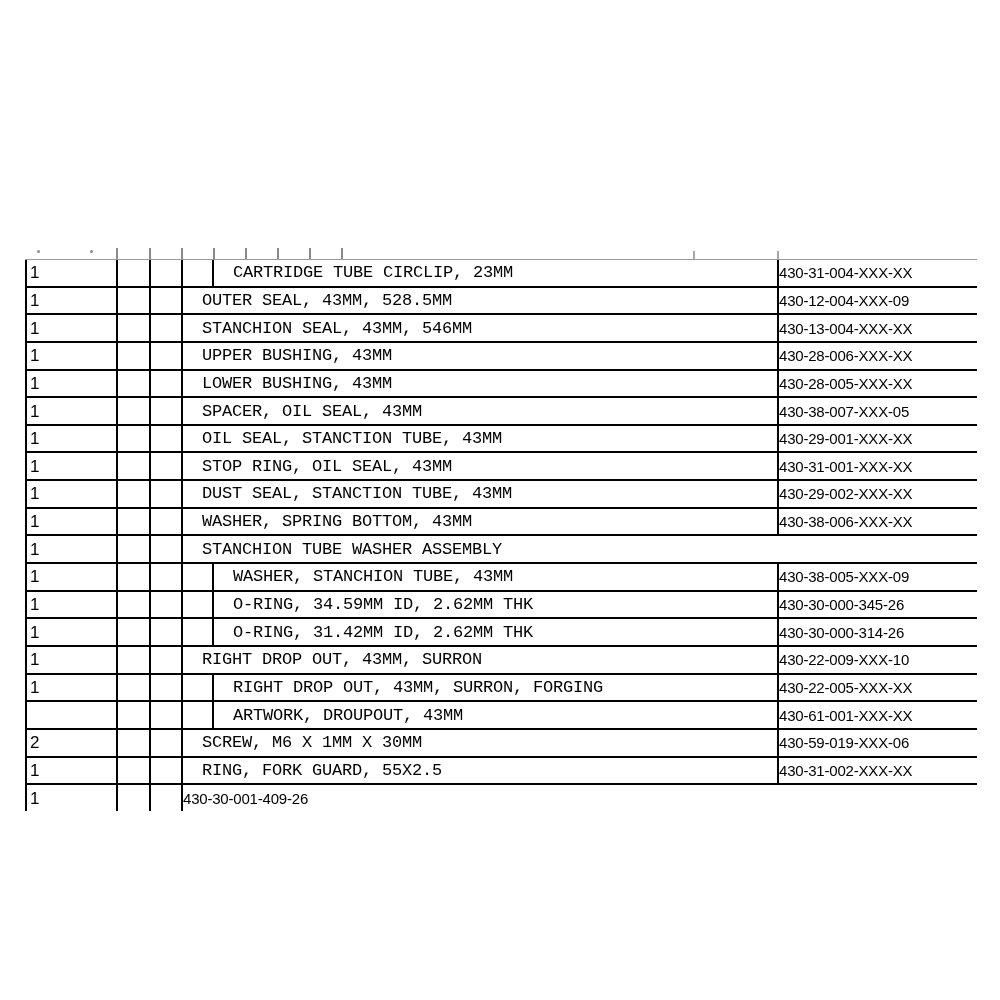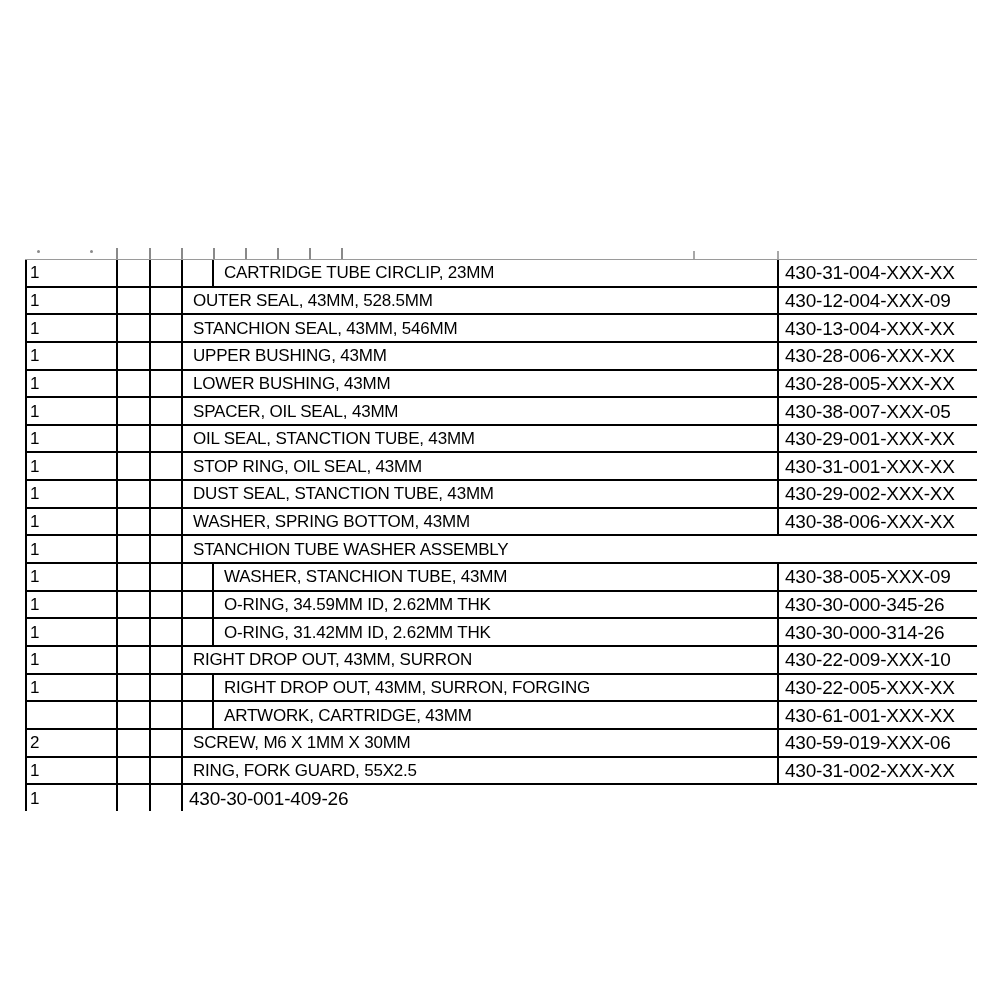--- a/index.html
+++ b/index.html
@@ -23,22 +23,22 @@
   .cell {
     box-sizing: border-box; display: flex; align-items: center;
     white-space: nowrap; overflow: hidden;
     font-size: 17px; letter-spacing: -0.2px; line-height: 1;
   }
   .bl { border-left: 2px solid #000000; }
   .qty  { width: 89px; padding-left: 3px; }
   .c2   { width: 33px; }
   .c3   { width: 32px; }
   .ind  { width: 31px; }
-  .desc { flex: 1; padding-left: 10px; }
-  .part { width: 200px; padding-left: 6px; font-size: 19px; }
+  .desc { flex: 1; padding-left: 19px; font-family: Liberation Mono, monospace; }
+  .part { width: 200px; font-size: 15px; }
   .remnant-tick {
     position: absolute; width: 2px; height: 11px; top: 248px;
     background: #8a8a8a;
   }
   .remnant-tick.short { height: 8px; top: 251px; background: #a8a8a8; }
   .remnant-dot {
     position: absolute; width: 3px; height: 3px; top: 250px;
     background: #8a8a8a; border-radius: 50%;
   }
 </style>
@@ -175,21 +175,21 @@
         <div class="cell c3 bl"></div>
         <div class="cell ind bl"></div>
         <div class="cell desc bl">RIGHT DROP OUT, 43MM, SURRON, FORGING</div>
         <div class="cell part bl">430-22-005-XXX-XX</div>
       </div>
       <div class="row">
         <div class="cell qty"></div>
         <div class="cell c2 bl"></div>
         <div class="cell c3 bl"></div>
         <div class="cell ind bl"></div>
-        <div class="cell desc bl">ARTWORK, CARTRIDGE, 43MM</div>
+        <div class="cell desc bl">ARTWORK, DROUPOUT, 43MM</div>
         <div class="cell part bl">430-61-001-XXX-XX</div>
       </div>
       <div class="row">
         <div class="cell qty">2</div>
         <div class="cell c2 bl"></div>
         <div class="cell c3 bl"></div>
         <div class="cell desc bl">SCREW, M6 X 1MM X 30MM</div>
         <div class="cell part bl">430-59-019-XXX-06</div>
       </div>
       <div class="row">

